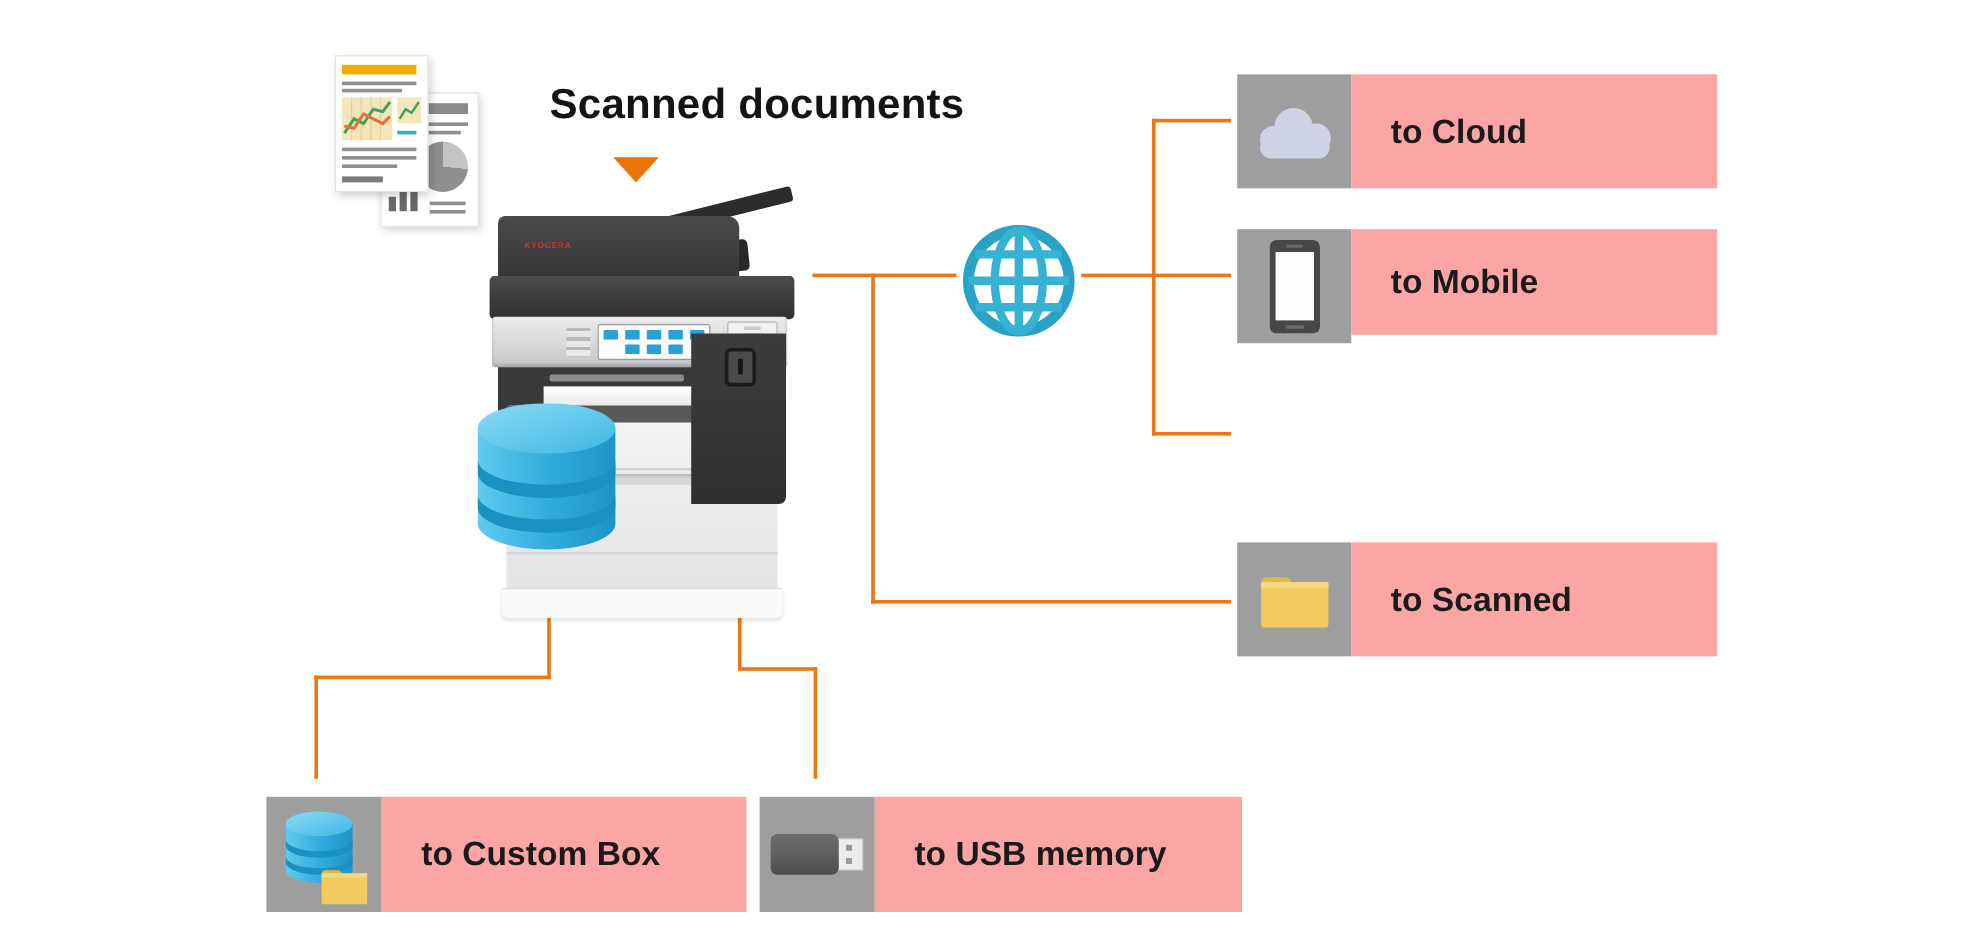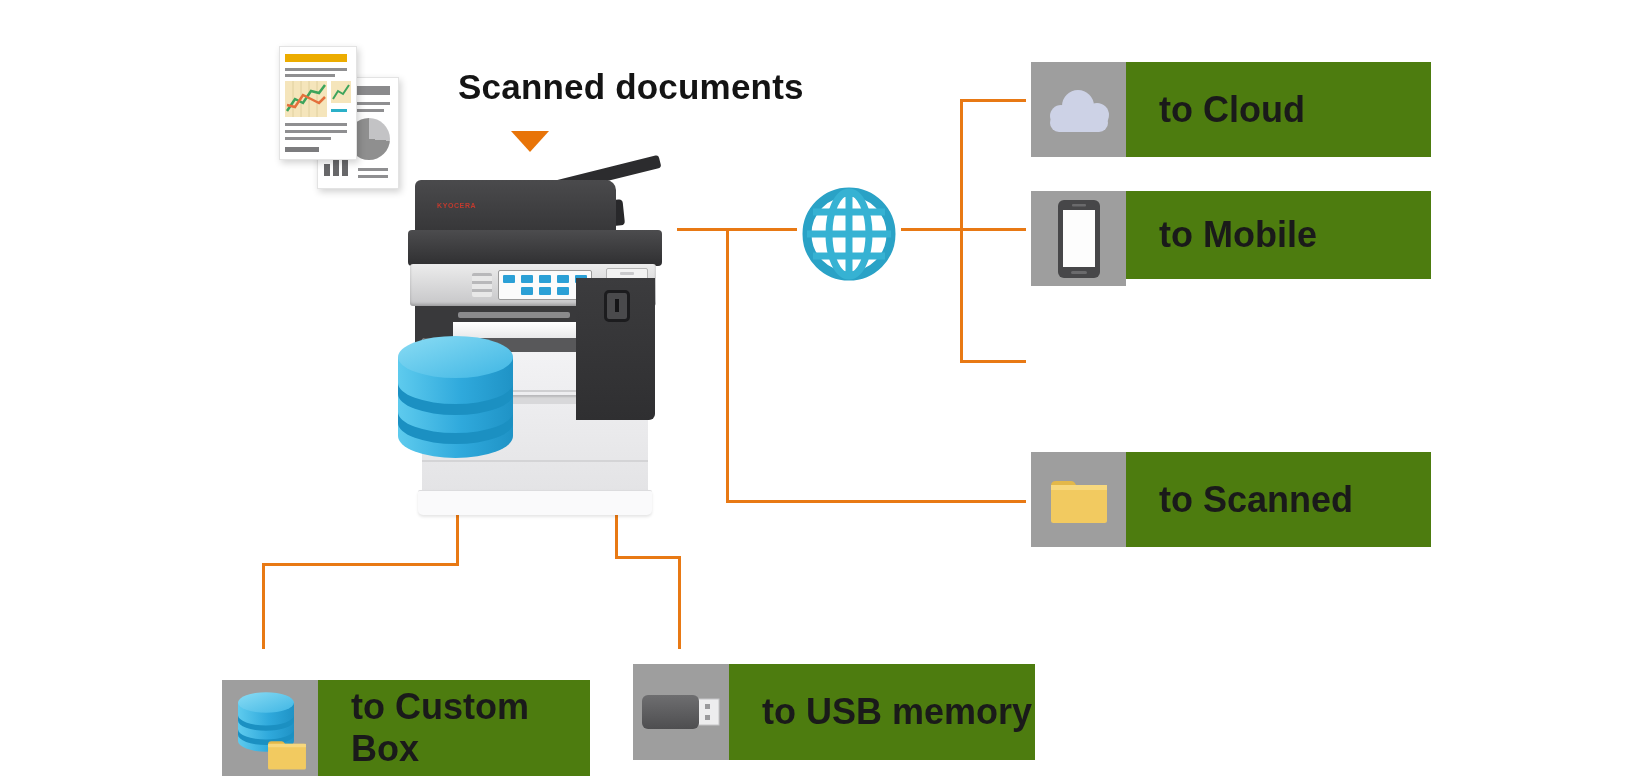--- a/index.html
+++ b/index.html
@@ -31,22 +31,22 @@
   .bars3{position:absolute;display:flex;align-items:flex-end;gap:3px;}
   .bars3 i{display:block;width:6px;background:#68686a;}
 
   
   .cline{position:absolute;background:#e87914;}
 
   
   .dest-row{position:absolute;display:flex;}
   .icon-tile{width:95px;height:95px;background:#9e9e9e;flex:0 0 95px;
     display:flex;align-items:center;justify-content:center;}
-  .label-bar{flex:1;background:#4d7c0f;display:flex;align-items:center;
-    padding-left:33px;font-size:36px;font-weight:700;color:#1a1a1a;}
+  .label-bar{flex:1;background:#fca5a5;display:flex;align-items:center;
+    padding-left:33px;font-size:28px;font-weight:700;color:#1a1a1a;}
 
   
   .printer{left:408px;top:178px;width:254px;height:338px;}
   .prt{position:absolute;}
   .adf{left:7px;top:2px;width:201px;height:56px;border-radius:6px 10px 0 0;
     background:linear-gradient(180deg,#4a4a4c,#353537);}
   .adf-arm{left:118px;top:10px;width:138px;height:13px;background:#2c2c2e;
     border-radius:3px;transform:rotate(-14deg);transform-origin:left center;}
   .adf-base{left:120px;top:26px;width:96px;height:26px;background:#28282a;
     border-radius:4px;transform:rotate(-6deg);}
@@ -255,21 +255,21 @@
     <div class="icon-tile">
       <svg width="62" height="52" viewBox="0 0 62 52">
         <path d="M3 12 q0 -5 5 -5 h15 q3 0 4.5 3 l1.5 3 z" fill="#e3b84a"></path>
         <rect x="3" y="11" width="56" height="38" rx="2.5" fill="#f2ca60"></rect>
         <rect x="3" y="11" width="56" height="5" fill="#f7d87e"></rect>
       </svg>
     </div>
     <div class="label-bar">to Scanned</div>
   </div>
 
-  <div class="dest-row" style="left:222px;top:680px;width:368px;height:96px;">
+  <div class="dest-row" style="left:222px;top:664px;width:400px;height:96px;">
     <div class="icon-tile" style="width:96px;flex:0 0 96px;height:96px;position:relative;">
       <svg style="position:absolute;left:16px;top:8px;" width="56" height="70" viewBox="0 0 115 126">
         <path d="M0 21 v79 a57.5 22 0 0 0 115 0 v-79 z" fill="url(#dbBody)"></path>
         <path d="M0 47 a57.5 21 0 0 0 115 0 v11 a57.5 21 0 0 1 -115 0 z" fill="#1b90c2"></path>
         <path d="M0 76 a57.5 21 0 0 0 115 0 v11 a57.5 21 0 0 1 -115 0 z" fill="#1b90c2"></path>
         <ellipse cx="57.5" cy="21" rx="57.5" ry="21" fill="url(#dbTop)"></ellipse>
       </svg>
       <svg style="position:absolute;left:44px;top:56px;" width="42" height="36" viewBox="0 0 62 52">
         <path d="M3 12 q0 -5 5 -5 h15 q3 0 4.5 3 l1.5 3 z" fill="#e3b84a"></path>
         <rect x="3" y="11" width="56" height="38" rx="2.5" fill="#f2ca60"></rect>

